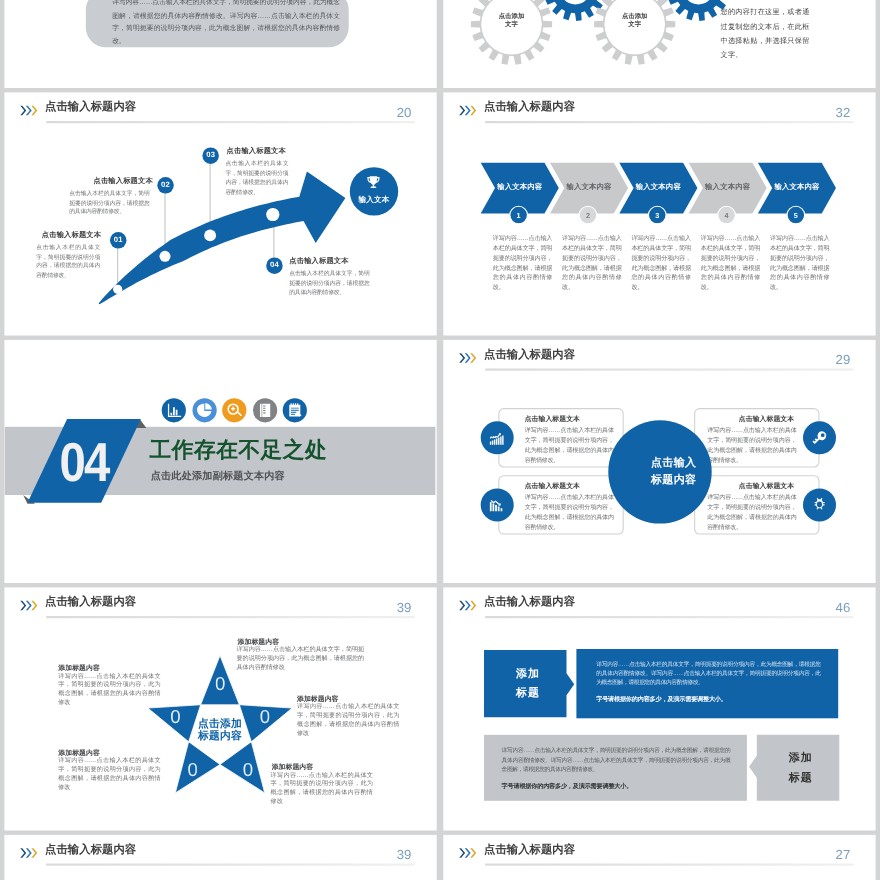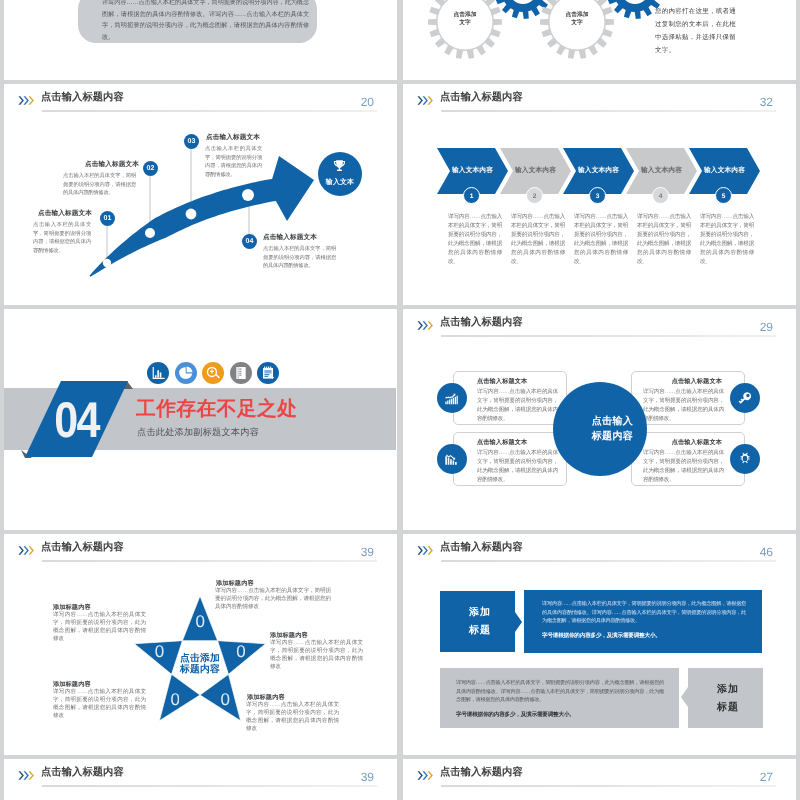--- a/index.html
+++ b/index.html
@@ -55,22 +55,22 @@
   .s21-num.off{background:#d6d8da;color:#7a7c7f;border:1.4px solid #fff;}
   .s21-body{position:absolute;top:129px;width:54px;font-size:5.6px;line-height:9.1px;
      color:#6f7174;letter-spacing:-.3px;text-align:justify;word-break:break-all;}
 
   
   .s22-svg{position:absolute;left:0;top:0;width:392px;height:221px;}
   .s22-num{position:absolute;left:38px;top:86px;width:80px;text-align:center;color:#f0f0f0;
      font-size:50px;font-weight:700;line-height:50px;letter-spacing:-2px;
      transform:scaleX(0.86);transform-origin:left top;}
   .s22-title{position:absolute;left:132px;top:88px;font-size:19.8px;font-weight:700;
-     color:#ef4444;letter-spacing:.4px;line-height:24px;white-space:nowrap;}
-  .s22-sub{position:absolute;left:133px;top:117px;font-size:9.2px;font-weight:400;color:#4f5154;
+     color:#14532d;letter-spacing:.4px;line-height:24px;white-space:nowrap;}
+  .s22-sub{position:absolute;left:133px;top:117px;font-size:9.2px;font-weight:700;color:#4f5154;
      letter-spacing:.2px;line-height:12px;white-space:nowrap;}
   .s22-ico{position:absolute;width:22px;height:22px;border-radius:50%;top:53px;}
   .s22-ico svg{position:absolute;left:3px;top:3px;width:16px;height:16px;}
 
   
   .s23-card{position:absolute;width:114px;height:54px;border:0.8px solid #cfd1d3;
      border-radius:5px;background:#fff;}
   .s23-ic{position:absolute;width:30px;height:30px;border-radius:50%;background:#1163a8;z-index:3;}
   .s23-ic svg{position:absolute;left:7px;top:7px;width:16px;height:16px;}
   .s23-t{position:absolute;font-size:6.2px;font-weight:700;color:#3d3f42;white-space:nowrap;letter-spacing:.1px;}

